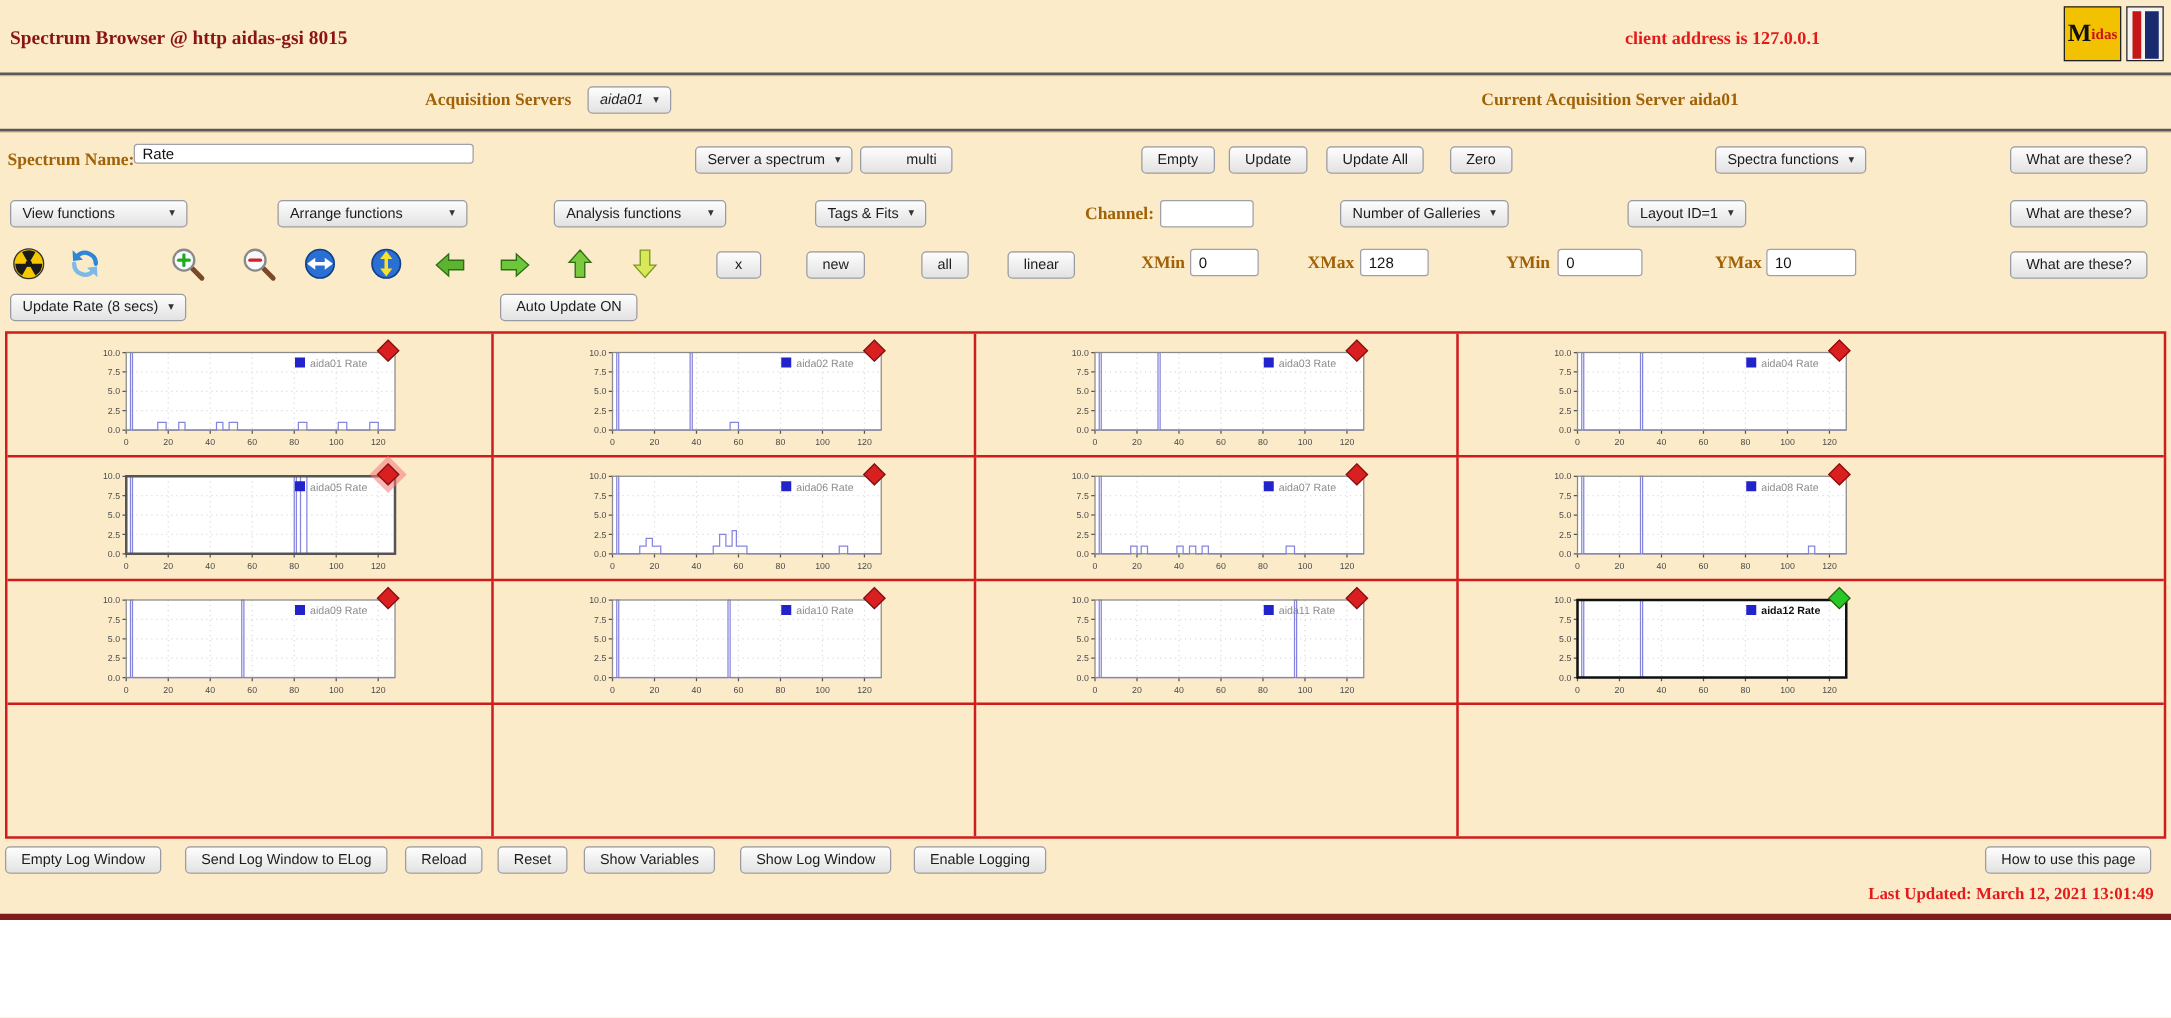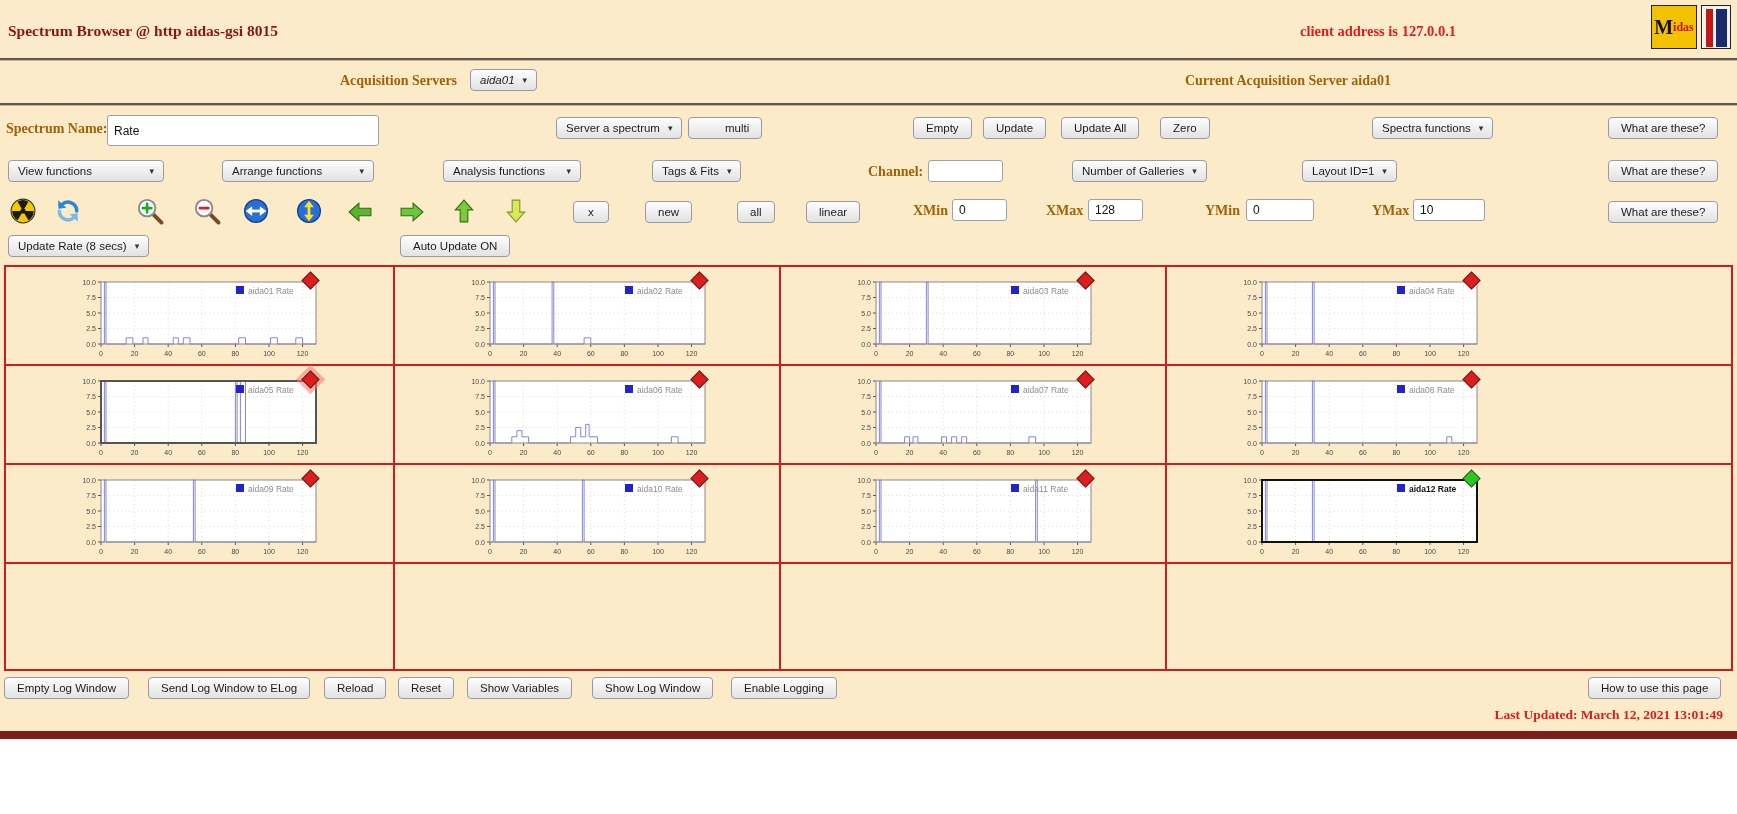--- a/index.html
+++ b/index.html
@@ -5,21 +5,21 @@
   * { box-sizing: border-box; margin: 0; padding: 0; }
   body {
     width: 1737px; height: 814px;
     background: #ffffff;
     font-family: "Liberation Serif", serif;
     position: relative;
   }
   .page {
     width: 1737px;
     background: #fbebc9;
-    border-bottom: 8px solid #7f1d1d;
+    border-bottom: 5px solid #7f1d1d;
     overflow: hidden;
   }
   .row { position: relative; width: 100%; }
   .hdr { height: 58px; }
   .divider { height: 2px; background: #5a5a5a; box-shadow: 0 1px 0 #cdb584; }
   .title {
     position: absolute; left: 8px; top: 22px;
     color: #8b1515; font-weight: bold; font-size: 15.5px; white-space: nowrap;
   }
   .client {
@@ -125,39 +125,39 @@
     <div class="sel" style="left:470px; top:9px;font-style:italic;">
       <span>aida01</span>
       <span class="chev">▾</span>
     </div>
     <div class="label" style="left:1185px; top:13px;">Current Acquisition Server aida01</div>
   </div>
   <div class="divider"></div>
 
   <div class="row" style="height:50px;">
     <div class="label" style="left:6px; top:16px;">Spectrum Name:</div>
-    <input class="inp" style="left: 107px; top: 10px; width: 272px; height: 31px;" value="Rate">
+    <input class="inp" style="left: 107px; top: 10px; width: 272px; height: 16px;" value="Rate">
     <div class="sel" style="left:556px; top:12px;">
       <span>Server a spectrum</span>
       <span class="chev">▾</span>
     </div>
     <button class="btn" style="left:688px; top:12px;padding-left:36px;">multi</button>
     <button class="btn" style="left:913px; top:12px;">Empty</button>
     <button class="btn" style="left:983px; top:12px;">Update</button>
     <button class="btn" style="left:1061px; top:12px;">Update All</button>
     <button class="btn" style="left:1160px; top:12px;">Zero</button>
     <div class="sel" style="left:1372px; top:12px;">
       <span>Spectra functions</span>
       <span class="chev">▾</span>
     </div>
     <button class="btn" style="left:1608px; top:12px;">What are these?</button>
   </div>
 
   <div class="row" style="height:37px;">
-    <div class="sel" style="left:8px; top:5px; width:156px; justify-content:space-between;">
+    <div class="sel" style="left:8px; top:5px; width:142px; justify-content:space-between;">
       <span>View functions</span>
       <span class="chev">▾</span>
     </div>
     <div class="sel" style="left:222px; top:5px; width:152px; justify-content:space-between;">
       <span>Arrange functions</span>
       <span class="chev">▾</span>
     </div>
     <div class="sel" style="left:443px; top:5px; width:138px; justify-content:space-between;">
       <span>Analysis functions</span>
       <span class="chev">▾</span>

